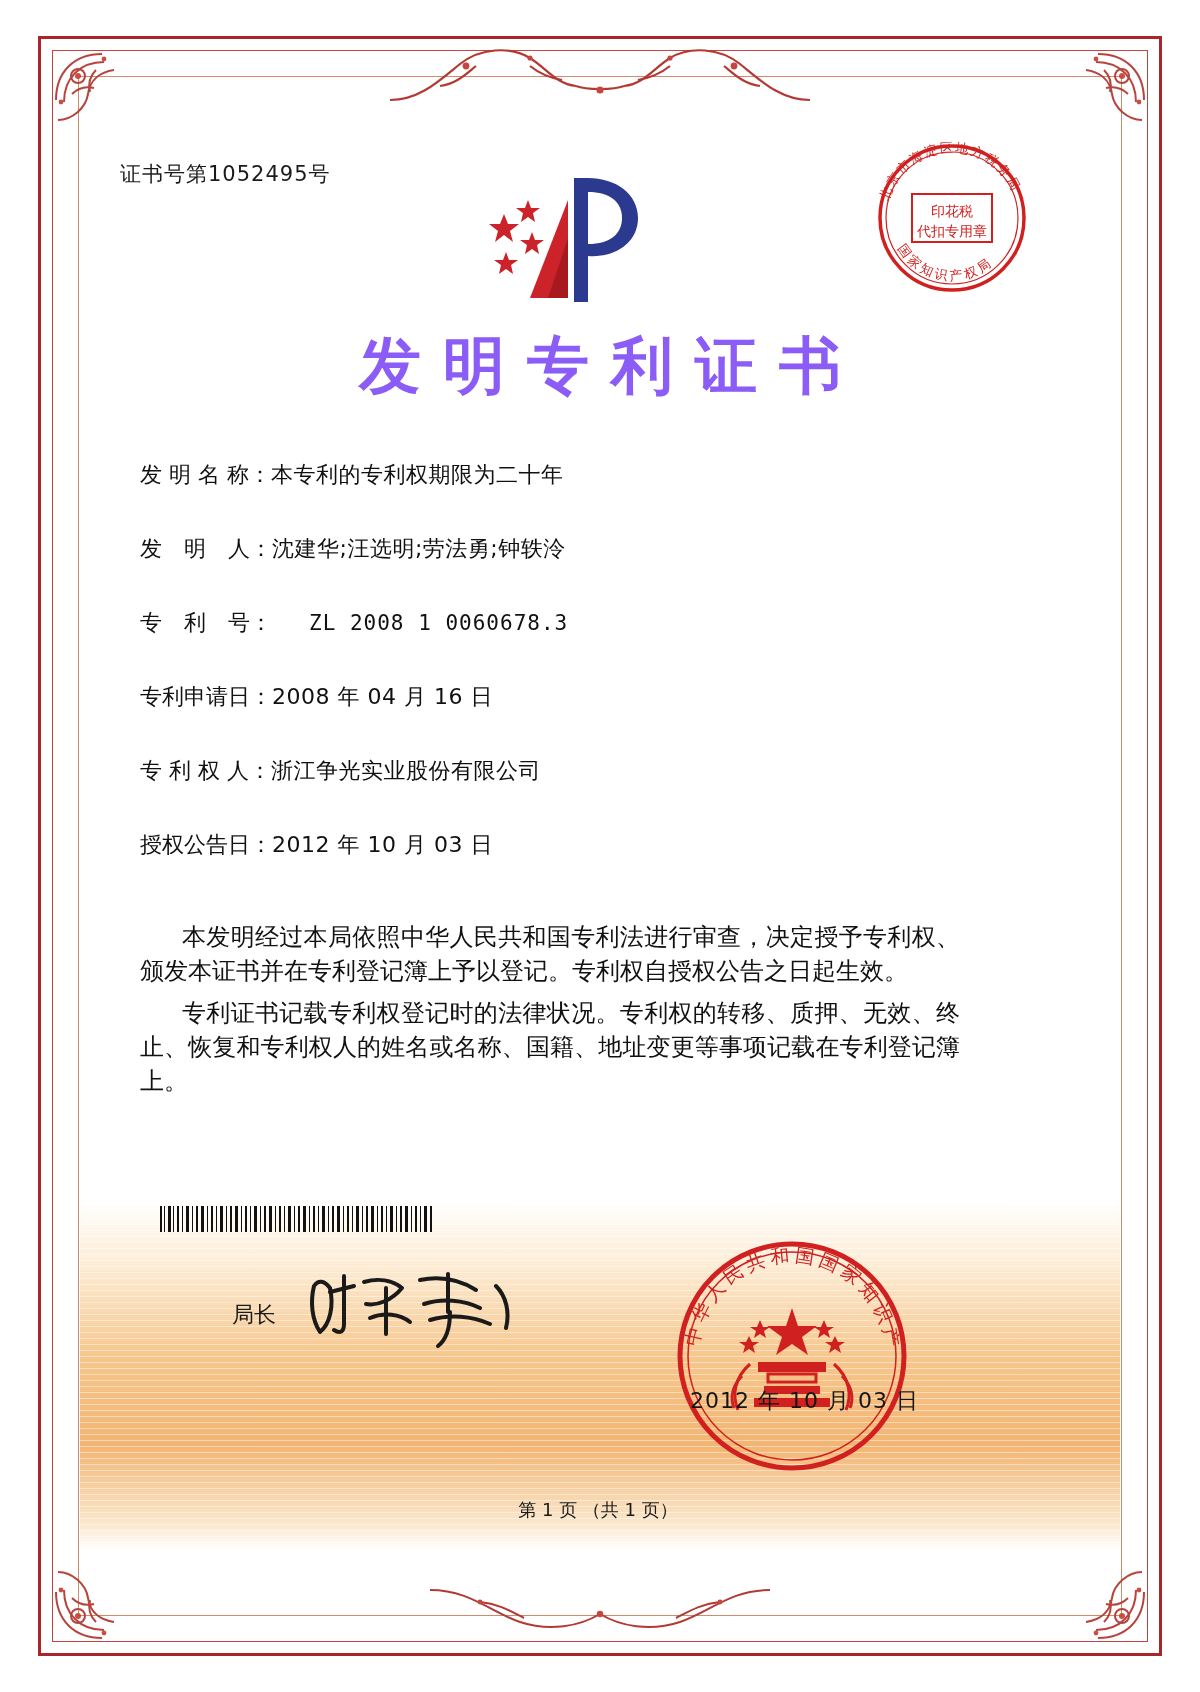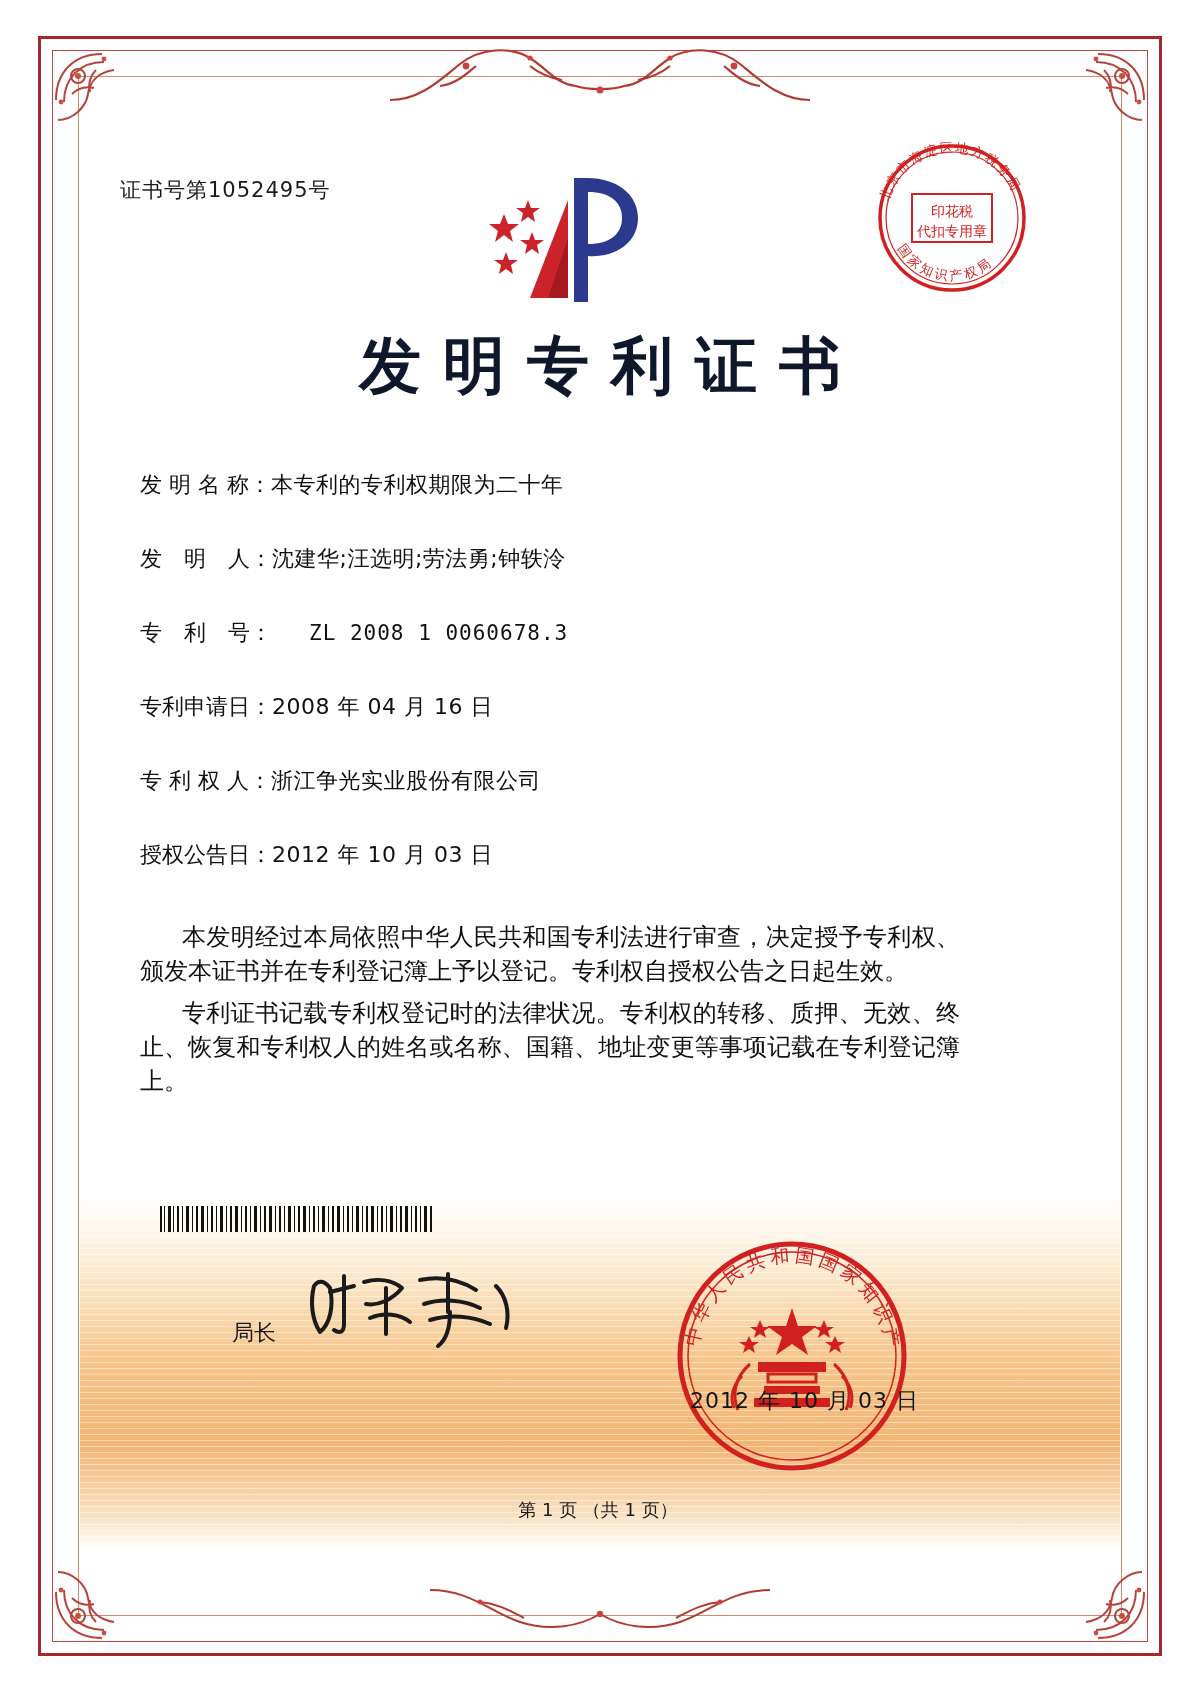--- a/index.html
+++ b/index.html
@@ -72,21 +72,21 @@
     left: 420px;
     top: 1580px;
     width: 360px;
     height: 60px;
   }
 
   
   .cert-no {
     position: absolute;
     left: 120px;
-    top: 176px;
+    top: 160px;
     font-size: 21px;
     color: #1a1a1a;
     letter-spacing: 1px;
     font-family: "DejaVu Sans", "Liberation Sans", sans-serif;
   }
 
   .logo {
     position: absolute;
     left: 470px;
     top: 170px;
@@ -96,39 +96,39 @@
 
   .main-title {
     position: absolute;
     left: 0;
     top: 324px;
     width: 1200px;
     text-align: center;
     font-size: 62px;
     font-weight: bold;
     letter-spacing: 22px;
-    color: #0f172a;
+    color: #8b5cf6;
     font-family: "DejaVu Serif", "Liberation Serif", serif;
     text-indent: 22px;
   }
 
   
   .stamp-tax {
     position: absolute;
     left: 862px;
     top: 128px;
     width: 180px;
     height: 180px;
   }
 
   
   .fields {
     position: absolute;
     left: 140px;
-    top: 470px;
+    top: 460px;
     width: 920px;
   }
   .field-row {
     display: flex;
     align-items: baseline;
     margin-bottom: 44px;
     font-size: 22px;
     color: #111;
     font-family: "DejaVu Sans", "Liberation Sans", sans-serif;
   }
@@ -202,21 +202,20 @@
     height: 26px;
   }
 
   .signature-label {
     position: absolute;
     left: 232px;
     top: 1300px;
     font-size: 22px;
     color: #1b1b1b;
     font-family: Liberation Mono, monospace;
-    margin-top: 18px;
   }
   .signature-script {
     position: absolute;
     left: 300px;
     top: 1262px;
     width: 230px;
     height: 90px;
   }
 
   .stamp-gov {

